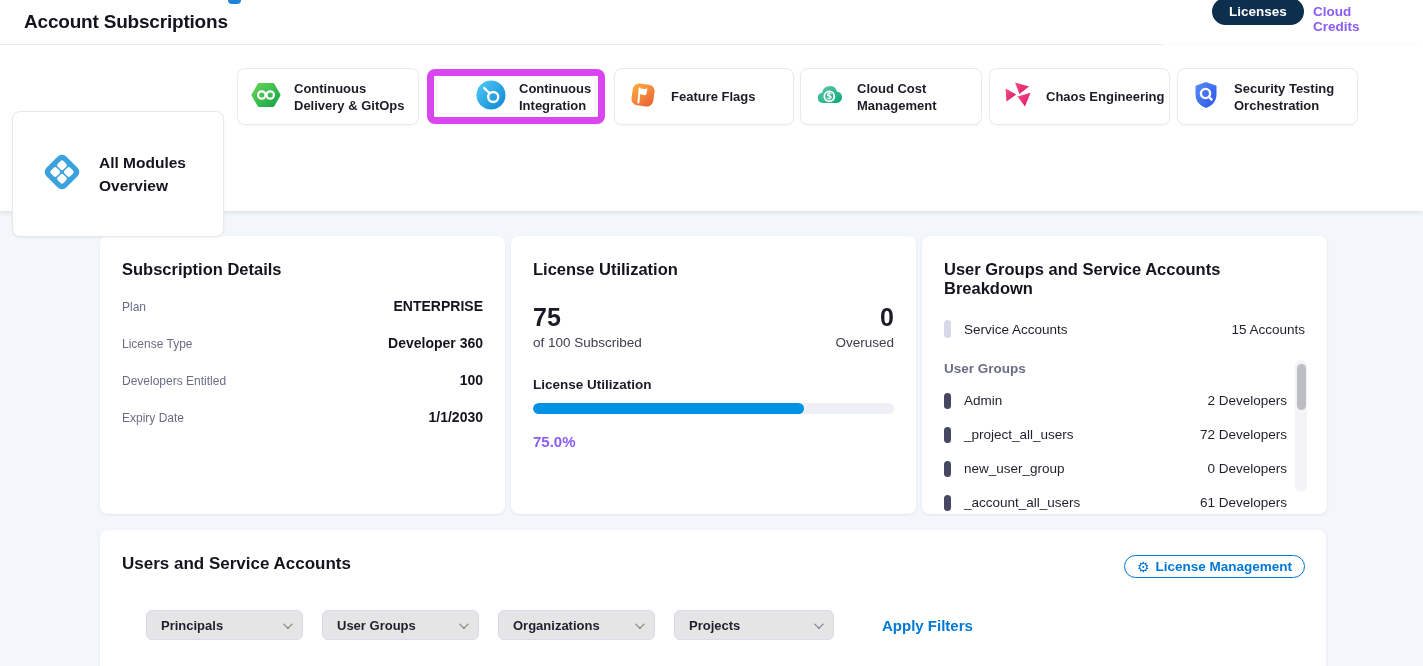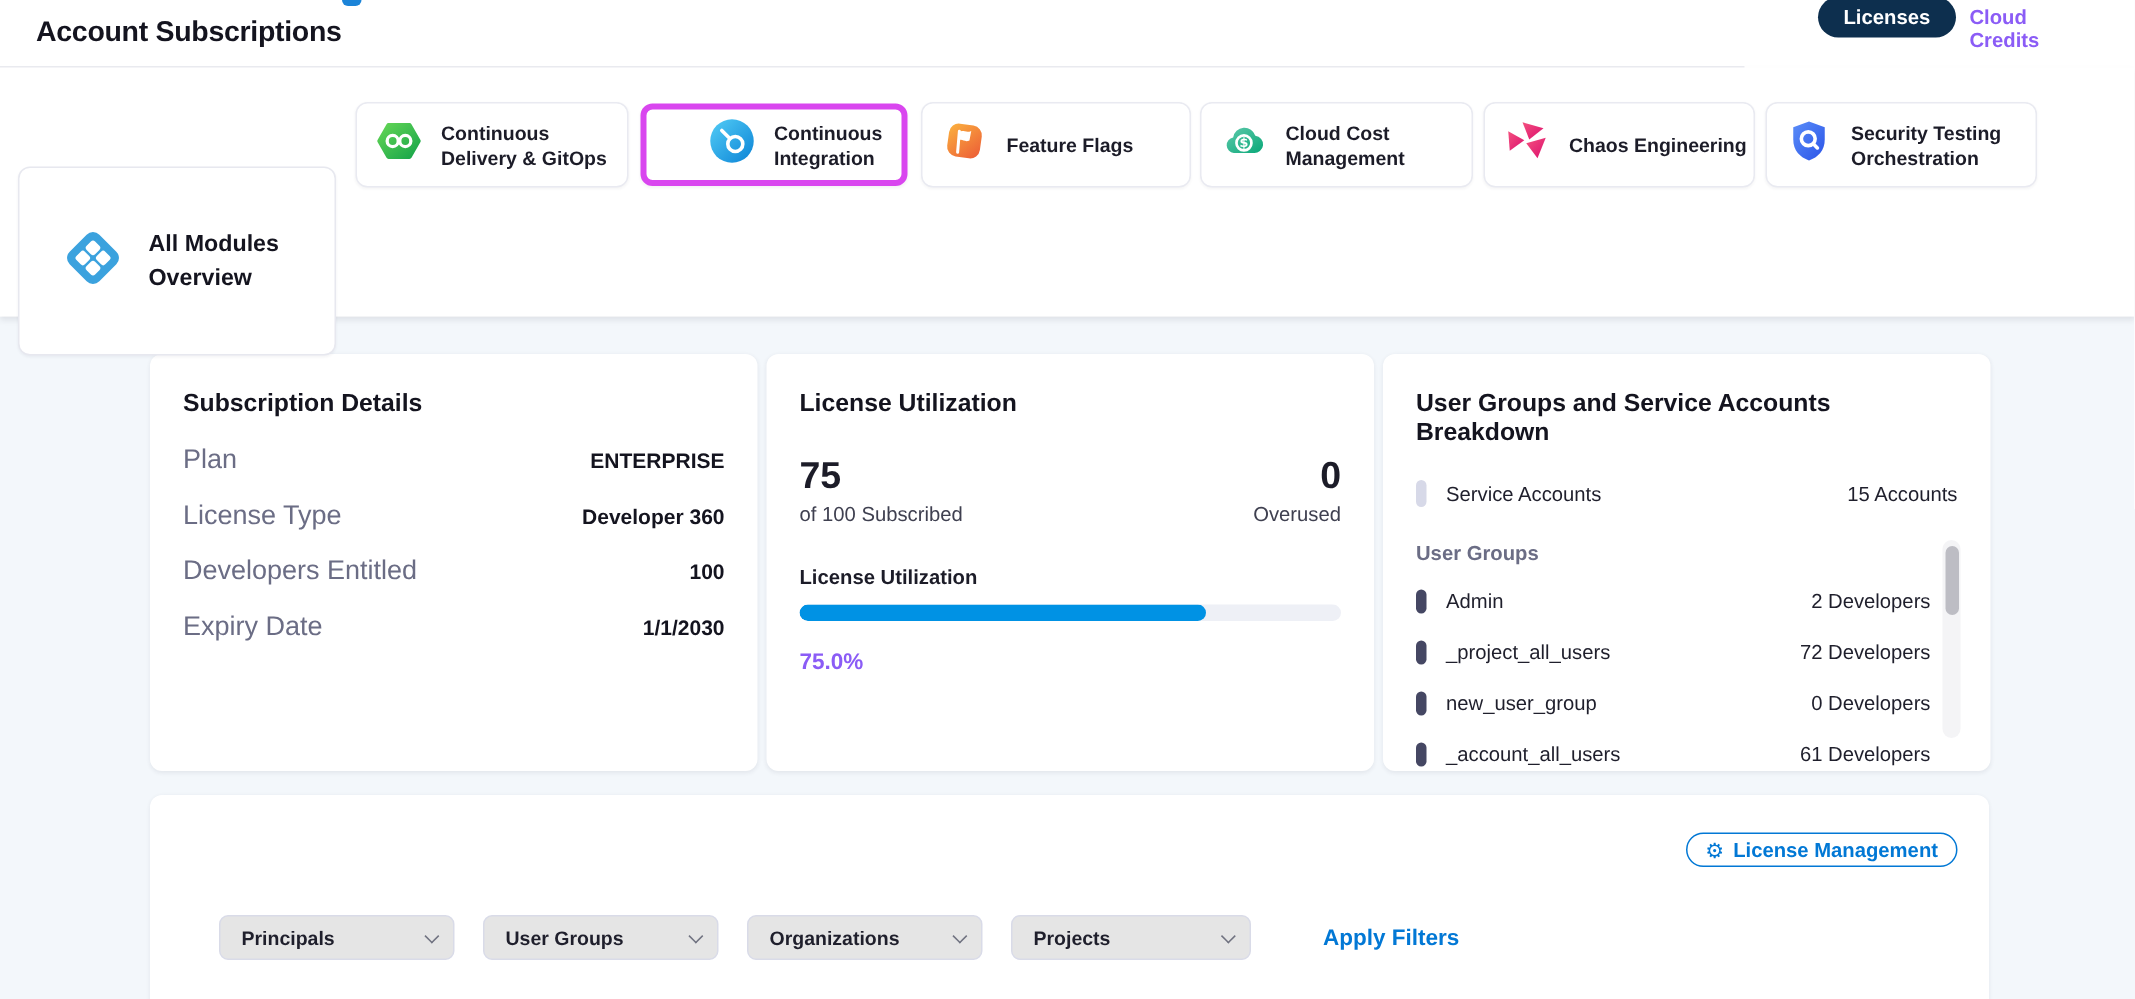--- a/index.html
+++ b/index.html
@@ -19,33 +19,33 @@
 
   
   .module-strip { position:absolute; left:0; top:45px; width:1423px; height:166px; background:#fff;
     box-shadow:0 2px 4px rgba(40,41,61,0.10); z-index:4; }
   .overview-card { position:absolute; left:12px; top:66px; width:212px; height:126px; background:#fff;
     border:1px solid #e7e8ef; border-radius:8px; box-shadow:0 1px 2px rgba(40,41,61,0.06);
     display:flex; align-items:center; padding-left:25px; gap:13px; cursor:pointer; }
   .overview-label { font-size:15.5px; font-weight:700; color:#14141f; line-height:23px; width:96px; }
   .tile { position:absolute; height:57px; background:#fff; border:1px solid #e9eaf1; border-radius:8px;
     box-shadow:0 1px 2px rgba(40,41,61,0.05); display:flex; align-items:center; padding-left:12px; gap:12px; cursor:pointer; }
-  .tile.selected { border:4px solid #d946ef;padding-left:41px; }
+  .tile.selected { border:7px solid #d946ef;padding-left:41px; }
   .tile-label { font-size:13px; font-weight:600; color:#1c1c28; line-height:17px; max-width:122px; }
 
   
   .content-bg { position:absolute; left:0; top:211px; width:1423px; height:455px; background:#f3f7fb; }
   .card { position:absolute; background:#fff; border-radius:8px; box-shadow:0 1px 3px rgba(40,41,61,0.08); }
   .card-title { font-size:16.5px; font-weight:700; color:#14141f; }
 
   
   .sub-card { left:100px; top:236px; width:405px; height:278px; padding:24px 22px; }
   .kv-row { display:flex; justify-content:space-between; align-items:baseline; margin-top:19px; line-height:17px; }
   .kv-row:first-of-type { margin-top:24px; }
-  .kv-label { font-size:18px; color:#6b6d85; }
+  .kv-label { font-size:12px; color:#6b6d85; }
   .kv-value { font-size:14px; font-weight:700; color:#14141f; }
 
   
   .util-card { left:511px; top:236px; width:405px; height:278px; padding:24px 22px; }
   .util-counts { display:flex; justify-content:space-between; margin-top:24px; }
   .big-num { font-size:25px; font-weight:700; color:#1c1c28; line-height:28px; }
   .count-caption { font-size:13.5px; color:#3f4050; margin-top:4px; }
   .util-right { text-align:right; }
   .bar-label { font-size:13.5px; font-weight:700; color:#1c1c28; margin-top:27px; }
   .bar-track { margin-top:11px; width:100%; height:11px; background:#eef0f6; border-radius:6px; overflow:hidden; }
@@ -282,20 +282,21 @@
       <span class="bd-name">_account_all_users</span>
       <span class="bd-val">61 Developers</span>
     </div>
 
     <div class="bd-scrolltrack">
       <div class="bd-scrollthumb"></div>
     </div>
   </div>
 
   <div class="card users-card">
+    <div class="users-title">Users and Service Accounts</div>
     <button class="lm-btn">
       <span class="gear">⚙</span>
       <span>License Management</span>
     </button>
     <div class="filters-row">
       <div class="dropdown">
         <span class="dd-label">Principals</span>
         <span class="chev"></span>
       </div>
       <div class="dropdown">

